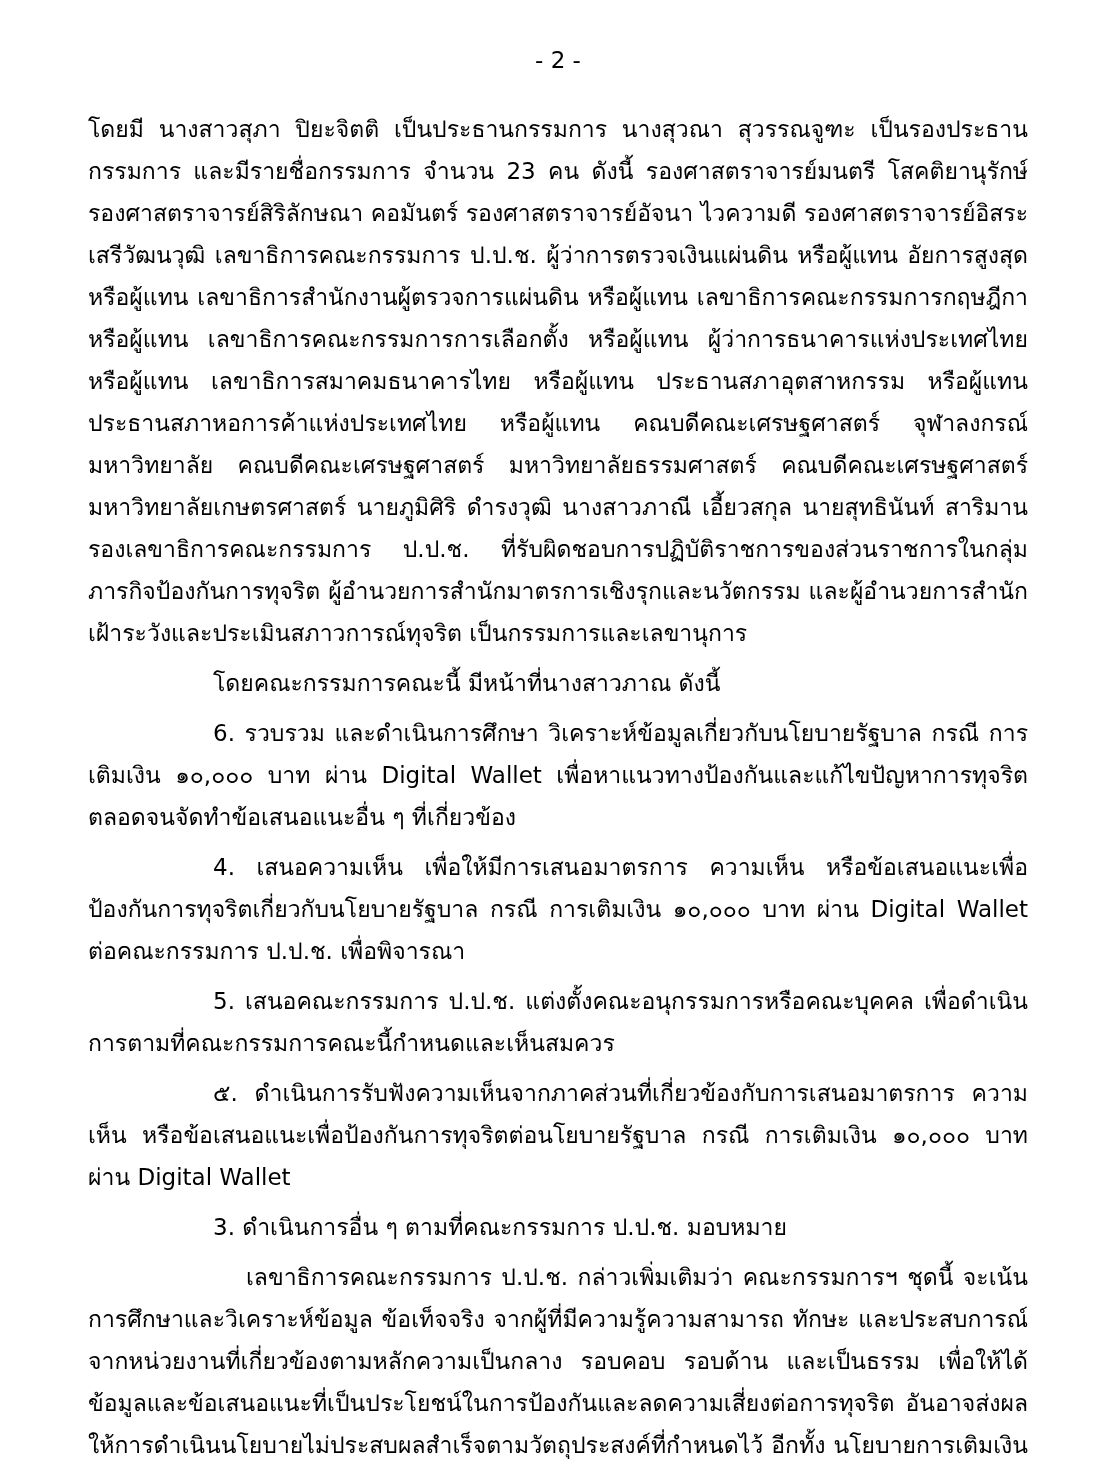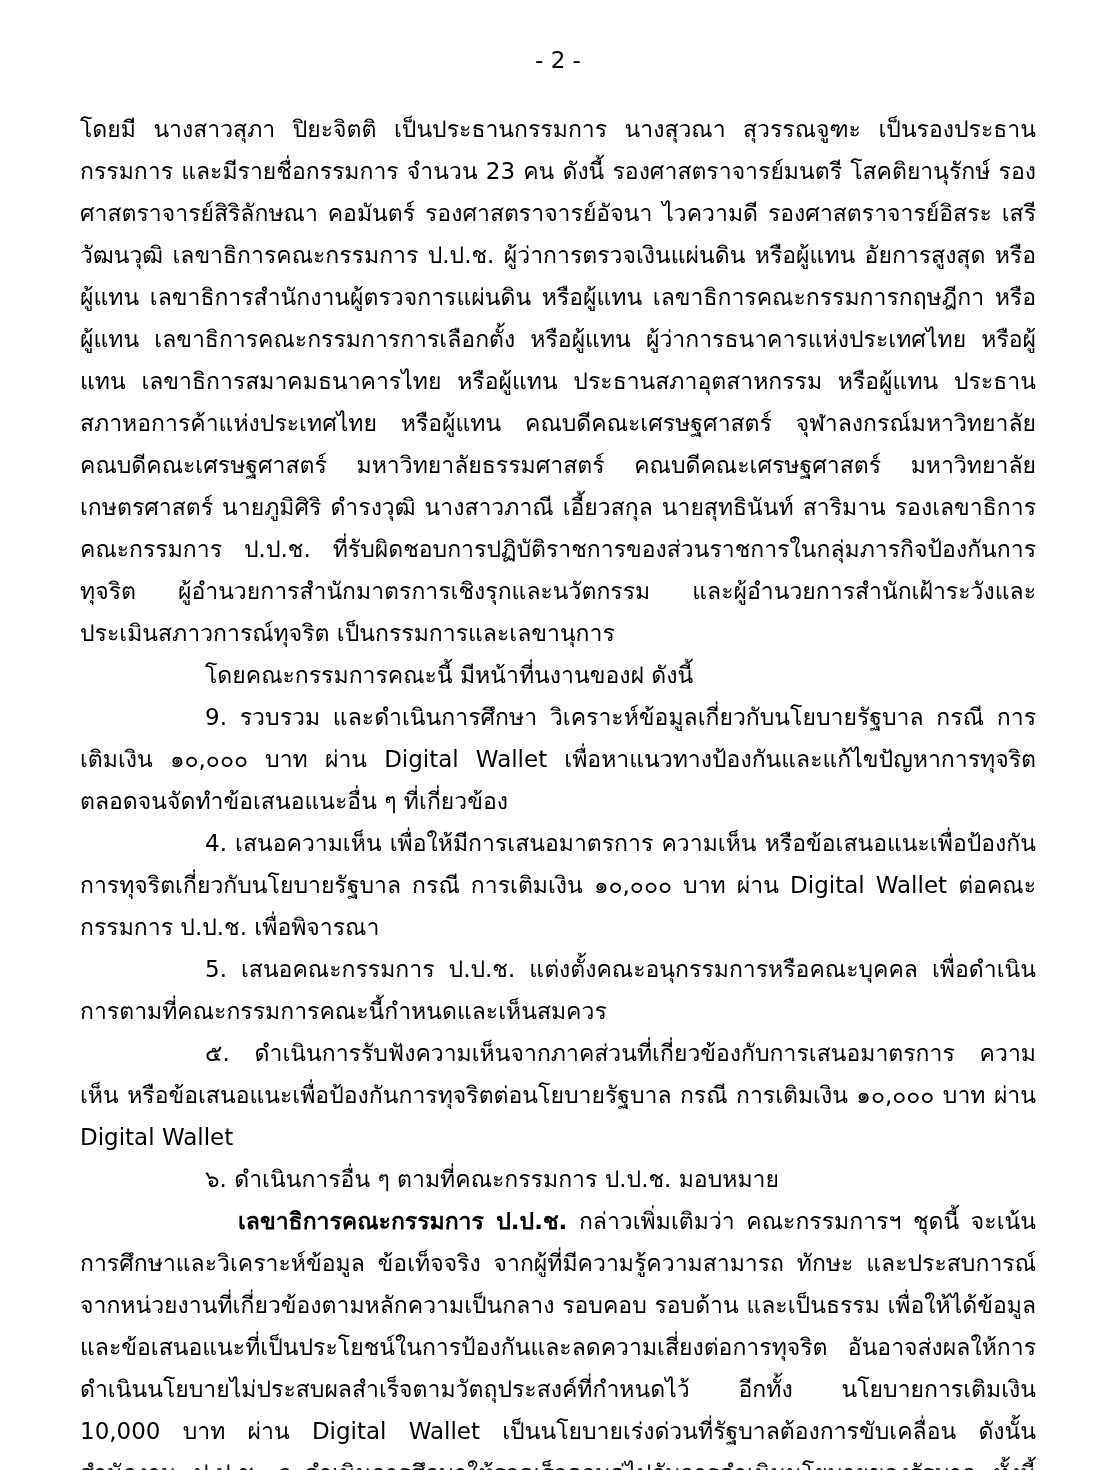--- a/index.html
+++ b/index.html
@@ -20,57 +20,57 @@
     height: 1470px;
     padding: 46px 80px 0 80px;
   }
   .pagenum {
     text-align: center;
     font-size: 23px;
     line-height: 28px;
     margin-bottom: 34px;
   }
   p.body-text {
-    margin: 0;
+    margin: 8px;
     font-size: 23px;
     line-height: 42px;
     text-align: justify;
   }
   .indent {
     text-indent: 125px;
   }
   .indent-lg {
     text-indent: 158px;
   }
   .gap-top {
     margin-top: 42px;
   }
   .bold {
-    font-weight: bold;
+    font-weight: normal;
   }
 </style>
 </head>
 <body>
 
 <div class="page">
 
   <div class="pagenum">- 2 -</div>
 
   <p class="body-text">โดยมี นางสาวสุภา ปิยะจิตติ เป็นประธานกรรมการ  นางสุวณา สุวรรณจูฑะ เป็นรองประธานกรรมการ และมีรายชื่อกรรมการ จำนวน 23 คน ดังนี้ รองศาสตราจารย์มนตรี โสคติยานุรักษ์ รองศาสตราจารย์สิริลักษณา คอมันตร์ รองศาสตราจารย์อัจนา ไวความดี รองศาสตราจารย์อิสระ เสรีวัฒนวุฒิ เลขาธิการคณะกรรมการ ป.ป.ช. ผู้ว่าการตรวจเงินแผ่นดิน หรือผู้แทน อัยการสูงสุด หรือผู้แทน เลขาธิการสำนักงานผู้ตรวจการแผ่นดิน หรือผู้แทน เลขาธิการคณะกรรมการกฤษฎีกา หรือผู้แทน เลขาธิการคณะกรรมการการเลือกตั้ง หรือผู้แทน ผู้ว่าการธนาคารแห่งประเทศไทย หรือผู้แทน เลขาธิการสมาคมธนาคารไทย หรือผู้แทน ประธานสภาอุตสาหกรรม หรือผู้แทน ประธานสภาหอการค้าแห่งประเทศไทย หรือผู้แทน คณบดีคณะเศรษฐศาสตร์ จุฬาลงกรณ์มหาวิทยาลัย คณบดีคณะเศรษฐศาสตร์ มหาวิทยาลัยธรรมศาสตร์ คณบดีคณะเศรษฐศาสตร์ มหาวิทยาลัยเกษตรศาสตร์ นายภูมิศิริ ดำรงวุฒิ นางสาวภาณี เอี้ยวสกุล นายสุทธินันท์  สาริมาน รองเลขาธิการคณะกรรมการ ป.ป.ช. ที่รับผิดชอบการปฏิบัติราชการของส่วนราชการในกลุ่มภารกิจป้องกันการทุจริต ผู้อำนวยการสำนักมาตรการเชิงรุกและนวัตกรรม และผู้อำนวยการสำนักเฝ้าระวังและประเมินสภาวการณ์ทุจริต เป็นกรรมการและเลขานุการ</p>
 
-  <p class="body-text indent">โดยคณะกรรมการคณะนี้ มีหน้าที่นงานของฝ ดังนี้</p>
+  <p class="body-text indent">โดยคณะกรรมการคณะนี้ มีหน้าที่นางสาวภาณ ดังนี้</p>
 
-  <p class="body-text indent">9. รวบรวม และดำเนินการศึกษา วิเคราะห์ข้อมูลเกี่ยวกับนโยบายรัฐบาล กรณี การเติมเงิน ๑๐,๐๐๐ บาท ผ่าน Digital Wallet เพื่อหาแนวทางป้องกันและแก้ไขปัญหาการทุจริต ตลอดจนจัดทำข้อเสนอแนะอื่น ๆ ที่เกี่ยวข้อง</p>
+  <p class="body-text indent">6. รวบรวม และดำเนินการศึกษา วิเคราะห์ข้อมูลเกี่ยวกับนโยบายรัฐบาล กรณี การเติมเงิน ๑๐,๐๐๐ บาท ผ่าน Digital Wallet เพื่อหาแนวทางป้องกันและแก้ไขปัญหาการทุจริต ตลอดจนจัดทำข้อเสนอแนะอื่น ๆ ที่เกี่ยวข้อง</p>
 
   <p class="body-text indent">4. เสนอความเห็น เพื่อให้มีการเสนอมาตรการ ความเห็น หรือข้อเสนอแนะเพื่อป้องกันการทุจริตเกี่ยวกับนโยบายรัฐบาล กรณี การเติมเงิน ๑๐,๐๐๐ บาท ผ่าน Digital Wallet ต่อคณะกรรมการ ป.ป.ช. เพื่อพิจารณา</p>
 
 
   <p class="body-text indent">5. เสนอคณะกรรมการ ป.ป.ช. แต่งตั้งคณะอนุกรรมการหรือคณะบุคคล เพื่อดำเนินการตามที่คณะกรรมการคณะนี้กำหนดและเห็นสมควร</p>
 
   <p class="body-text indent">๕. ดำเนินการรับฟังความเห็นจากภาคส่วนที่เกี่ยวข้องกับการเสนอมาตรการ ความเห็น หรือข้อเสนอแนะเพื่อป้องกันการทุจริตต่อนโยบายรัฐบาล กรณี การเติมเงิน ๑๐,๐๐๐ บาท ผ่าน Digital Wallet</p>
 
-  <p class="body-text indent">๖. ดำเนินการอื่น ๆ ตามที่คณะกรรมการ ป.ป.ช. มอบหมาย</p>
+  <p class="body-text indent">3. ดำเนินการอื่น ๆ ตามที่คณะกรรมการ ป.ป.ช. มอบหมาย</p>
 
   <p class="body-text indent-lg gap-top">
     <span class="bold">เลขาธิการคณะกรรมการ ป.ป.ช.</span><span> กล่าวเพิ่มเติมว่า คณะกรรมการฯ ชุดนี้ จะเน้นการศึกษาและวิเคราะห์ข้อมูล ข้อเท็จจริง จากผู้ที่มีความรู้ความสามารถ ทักษะ และประสบการณ์จากหน่วยงานที่เกี่ยวข้องตามหลักความเป็นกลาง รอบคอบ รอบด้าน และเป็นธรรม เพื่อให้ได้ข้อมูลและข้อเสนอแนะที่เป็นประโยชน์ในการป้องกันและลดความเสี่ยงต่อการทุจริต อันอาจส่งผลให้การดำเนินนโยบายไม่ประสบผลสำเร็จตามวัตถุประสงค์ที่กำหนดไว้ อีกทั้ง นโยบายการเติมเงิน 10,000 บาท ผ่าน Digital Wallet เป็นนโยบายเร่งด่วนที่รัฐบาลต้องการขับเคลื่อน ดังนั้น สำนักงาน ป.ป.ช. จะดำเนินการศึกษาให้รวดเร็วควบคู่ไปกับการดำเนินนโยบายของรัฐบาล ทั้งนี้ต้องระมัดระวังไม่ให้เป็นการก้าวล่วงการดำเนินงานของฝ่ายบริหารหรือเป็นการระงับยับยั้งการดำเนินนโยบายโดยไม่มีเหตุอันควร</span>
   </p>
 
 </div>
 
 </body></html>

